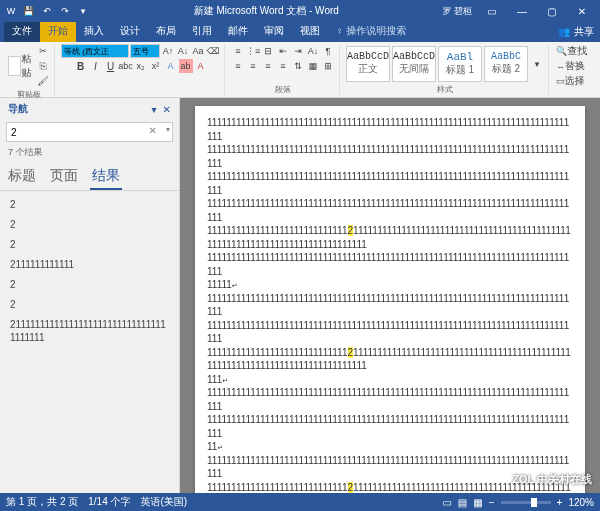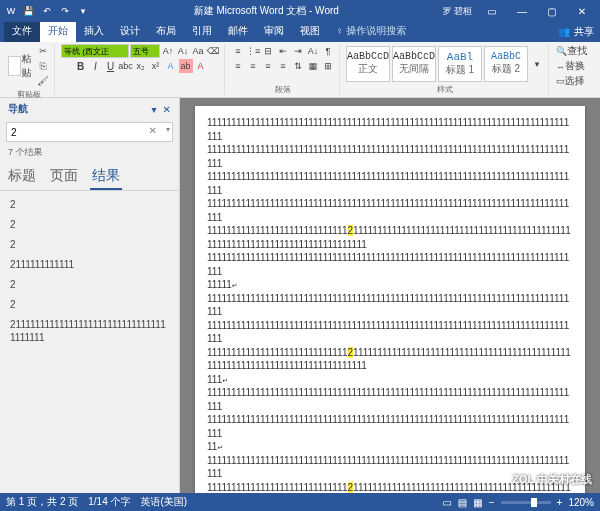--- a/index.html
+++ b/index.html
@@ -5,33 +5,33 @@
 *{margin:0;padding:0;box-sizing:border-box;font-family:"Microsoft YaHei","Segoe UI",sans-serif;font-size:10px}
 body{width:600px;height:511px;background:#2b579a;overflow:hidden;position:relative}
 .titlebar{height:22px;background:#2b579a;color:#fff;display:flex;align-items:center;padding:0 4px}
 .qat{display:flex;gap:4px;align-items:center}
 .qat span{width:14px;height:14px;display:flex;align-items:center;justify-content:center;color:#fff;font-size:9px}
 .title{flex:1;text-align:center;font-size:10px;color:#fff}
 .winbtns{display:flex;gap:2px}
 .winbtns span{width:28px;height:20px;display:flex;align-items:center;justify-content:center;color:#fff;font-size:10px}
 .tabs{height:20px;background:#2b579a;display:flex;padding-left:4px;color:#fff}
 .tab{padding:2px 8px;font-size:10px;cursor:pointer}
-.tab.active{background:#ffffff;color:#2b579a}
+.tab.active{background:#eab308;color:#2b579a}
 .tab.file{background:#1e3e6e;color:#fff}
 .sharearea{margin-left:auto;display:flex;align-items:center;gap:6px;padding-right:6px;color:#fff;font-size:9px}
 .ribbon{height:56px;background:#f3f3f3;border-bottom:1px solid #d4d4d4;display:flex;padding:2px 4px;gap:2px}
 .group{display:flex;flex-direction:column;padding:0 4px;border-right:1px solid #e0e0e0}
 .group-body{flex:1;display:flex;align-items:center;gap:2px}
 .group-label{font-size:8px;color:#666;text-align:center;padding-top:1px}
 .bigbtn{width:26px;height:38px;display:flex;flex-direction:row;align-items:center;justify-content:center;font-size:8px;color:#444}
 .bigbtn .icn{width:20px;height:20px;background:#fff;border:1px solid #ccc;margin-bottom:1px}
 .clipicn{background:linear-gradient(#f9d776,#e8b93f);border:1px solid #c89a2e}
 .fontctl{display:flex;flex-direction:column;gap:1px}
 .row{display:flex;gap:1px;align-items:center}
-.sel{border:1px solid #ccc;background:#84cc16;font-size:8px;padding:0 2px;height:14px;display:flex;align-items:center}
+.sel{border:1px solid #ccc;background:#0ea5e9;font-size:8px;padding:0 2px;height:14px;display:flex;align-items:center}
 .ibtn{width:14px;height:14px;border:1px solid transparent;display:flex;align-items:center;justify-content:center;font-size:9px;color:#444}
 .stylebx{width:44px;height:36px;border:1px solid #ccc;background:#fff;display:flex;flex-direction:column;align-items:center;justify-content:center;font-size:7px;color:#666}
 .stylebx .prev{font-family:Liberation Mono, monospace;color:#333}
 .main{display:flex;height:395px;background:#0ea5e9}
 .nav{width:180px;background:#f0f0f0;border-right:1px solid #d4d4d4;display:flex;flex-direction:column}
 .navhdr{padding:4px 8px;display:flex;align-items:center;justify-content:space-between;color:#2b579a;font-size:11px}
 .srch{margin:2px 6px;position:relative}
 .srch input{width:100%;height:20px;border:1px solid #ccc;padding:0 18px 0 4px;font-size:10px}
 .srch .x{position:absolute;right:16px;top:3px;color:#888;font-size:10px}
 .srch .m{position:absolute;right:3px;top:3px;color:#888;font-size:8px}

